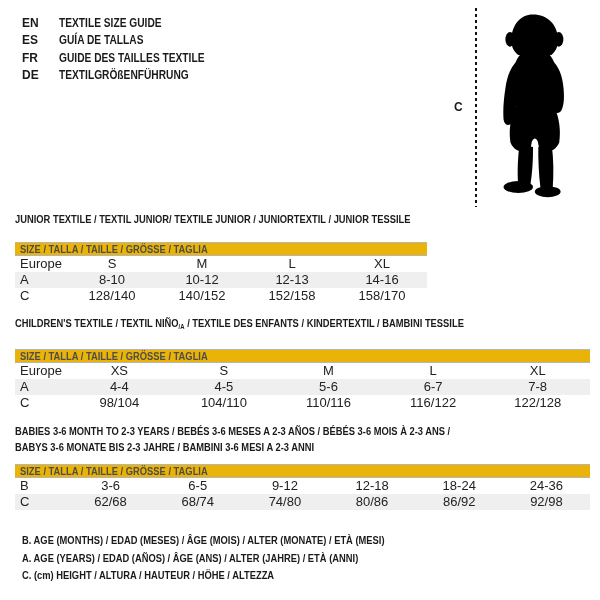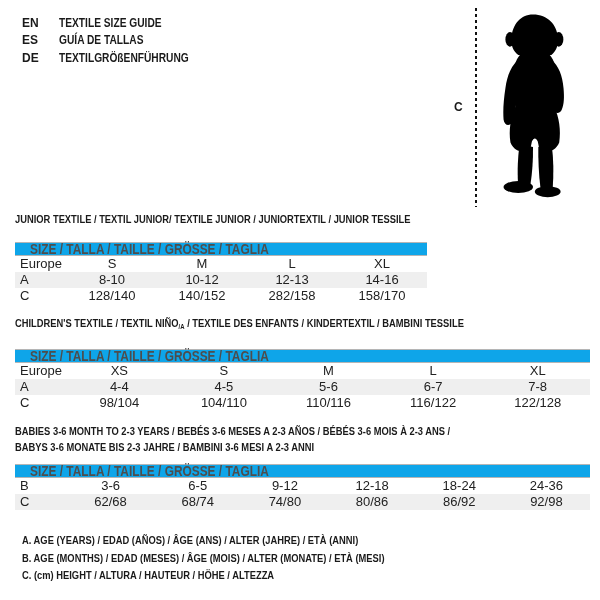--- a/index.html
+++ b/index.html
@@ -19,23 +19,23 @@
   .figure{position:absolute;left:440px;top:0;width:160px;height:215px;}
   .dash-line{position:absolute;left:35px;top:8px;width:2px;height:199px;
     background:repeating-linear-gradient(to bottom,#111 0 3px,transparent 3px 6px);}
   .height-c{position:absolute;left:14px;top:100px;font-weight:700;font-size:12px;}
   .baby{position:absolute;left:47px;top:8px;}
 
   
   .tbl{position:absolute;left:15px;}
   .tbl-title{font-weight:700;font-size:11px;line-height:13px;}
   .tbl-title .subsc{font-size:7px;vertical-align:-2px;font-weight:700;}
-  .size-bar{height:12px;line-height:12px;background:#0ea5e9;color:#4d4d4d;
+  .size-bar{height:12px;line-height:12px;background:#eab308;color:#4d4d4d;
     border-top:1px solid #b5b5b5;border-bottom:1px solid #b5b5b5;
-    font-weight:700;font-size:14px;padding-left:15px;}
+    font-weight:700;font-size:11px;padding-left:5px;}
   .trow{display:grid;height:16px;line-height:16px;font-size:13px;color:#222;}
   .trow.shaded{background:#efefef;}
   .cell.label{padding-left:5px;text-align:left;}
   .cell.val{text-align:center;}
 
   #t1{top:213px;width:412px;} #t1 .size-bar{margin-top:16px;}
   #t2{top:317px;width:575px;} #t2 .size-bar{margin-top:16px;}
   #t3{top:423px;width:575px;} #t3 .tbl-title{line-height:16px;} #t3 .size-bar{margin-top:9px;}
 
   
@@ -48,20 +48,24 @@
 <div id="canvas">
 
   <div class="lang-block">
     <div class="lang-row">
       <span class="lang-code">EN</span>
       <span class="lang-label cond">TEXTILE SIZE GUIDE</span>
     </div>
     <div class="lang-row">
       <span class="lang-code">ES</span>
       <span class="lang-label cond">GUÍA DE TALLAS</span>
+    </div>
+    <div class="lang-row">
+      <span class="lang-code">FR</span>
+      <span class="lang-label cond">GUIDE DES TAILLES TEXTILE</span>
     </div>
     <div class="lang-row">
       <span class="lang-code">DE</span>
       <span class="lang-label cond">TEXTILGRÖßENFÜHRUNG</span>
     </div>
   </div>
 
   <div class="figure">
     <div class="dash-line"></div>
     <div class="height-c">C</div>
@@ -97,21 +101,21 @@
           <div class="cell label">A</div>
           <div class="cell val">8-10</div>
           <div class="cell val">10-12</div>
           <div class="cell val">12-13</div>
           <div class="cell val">14-16</div>
         </div>
         <div class="trow" style="grid-template-columns: 52px repeat(4, 1fr);">
           <div class="cell label">C</div>
           <div class="cell val">128/140</div>
           <div class="cell val">140/152</div>
-          <div class="cell val">282/158</div>
+          <div class="cell val">152/158</div>
           <div class="cell val">158/170</div>
         </div>
       </div>
   </div>
 
   <div class="tbl" id="t2">
     <div class="tbl-title"><span class="cond"><span>CHILDREN'S TEXTILE / TEXTIL NIÑO</span><span class="subsc">/A</span><span> / TEXTILE DES ENFANTS / KINDERTEXTIL / BAMBINI TESSILE</span></span></div>
     <div class="size-bar"><span class="cond">SIZE / TALLA / TAILLE / GRÖSSE / TAGLIA</span></div>
     <div>
         <div class="trow" style="grid-template-columns: 52px repeat(5, 1fr);">
@@ -163,18 +167,18 @@
           <div class="cell val">68/74</div>
           <div class="cell val">74/80</div>
           <div class="cell val">80/86</div>
           <div class="cell val">86/92</div>
           <div class="cell val">92/98</div>
         </div>
       </div>
   </div>
 
   <div class="footnotes">
+    <div class="footnote"><span class="cond">B. AGE (MONTHS) / EDAD (MESES) / ÂGE (MOIS) / ALTER (MONATE) / ETÀ (MESI)</span></div>
     <div class="footnote"><span class="cond">A. AGE (YEARS) / EDAD (AÑOS) / ÂGE (ANS) / ALTER (JAHRE) / ETÀ (ANNI)</span></div>
-    <div class="footnote"><span class="cond">B. AGE (MONTHS) / EDAD (MESES) / ÂGE (MOIS) / ALTER (MONATE) / ETÀ (MESI)</span></div>
     <div class="footnote"><span class="cond">C. (cm) HEIGHT / ALTURA / HAUTEUR / HÖHE / ALTEZZA</span></div>
   </div>
 
 </div>
 
 </body></html>

